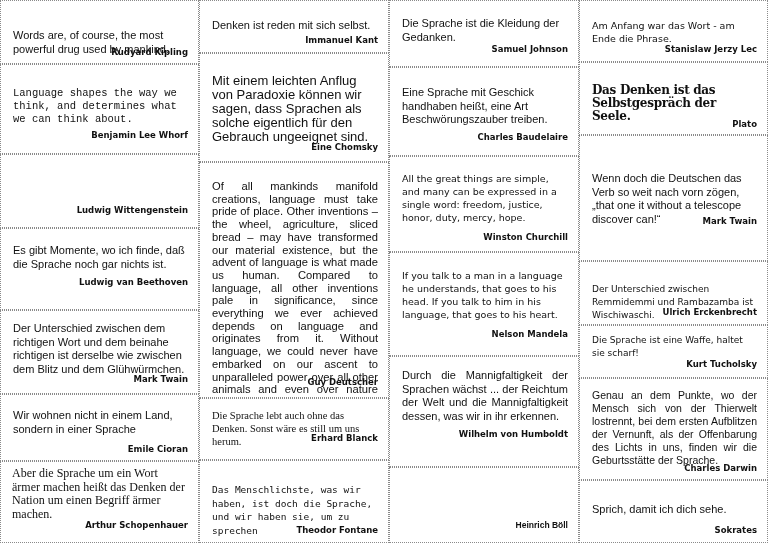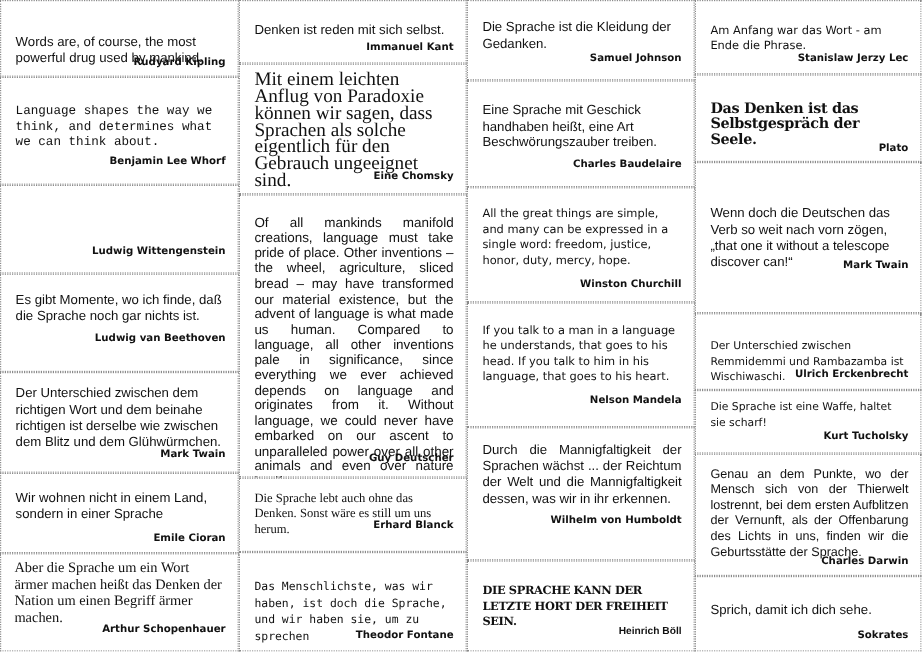--- a/index.html
+++ b/index.html
@@ -52,21 +52,21 @@
     <span class="a" style="top:58px;">Arthur Schopenhauer</span>
   </div>
 </div>
 
 <div class="col" style="left:199px;width:190px;">
   <div class="card" style="top:0;height:53px;">
     <p class="q sans" style="margin-top:12px;">Denken ist reden mit sich selbst.</p>
     <span class="a" style="top:34px;">Immanuel Kant</span>
   </div>
   <div class="card" style="top:53px;height:109px;">
-    <p class="q sans" style="font-size:16px;line-height:14px;font-family:Liberation Serif, serif;">Mit einem leichten Anflug von Paradoxie können wir sagen, dass Sprachen als solche eigentlich für den Gebrauch ungeeignet sind.</p>
+    <p class="q sans" style="margin-top:14px;font-size:13px;line-height:14px;">Mit einem leichten Anflug von Paradoxie können wir sagen, dass Sprachen als solche eigentlich für den Gebrauch ungeeignet sind.</p>
     <span class="a" style="top:88px;">Eine Chomsky</span>
   </div>
   <div class="card" style="top:162px;height:236px;">
     <p class="q sans just" style="margin-top:11px;font-size:11.2px;line-height:12.7px;">Of all mankinds manifold creations, language must take pride of place. Other inventions – the wheel, agriculture, sliced bread – may have transformed our material existence, but the advent of language is what made us human. Compared to language, all other inventions pale in significance, since everything we ever achieved depends on language and originates from it. Without language, we could never have embarked on our ascent to unparalleled power over all other animals and even over nature itself.</p>
     <span class="a" style="top:214px;">Guy Deutscher</span>
   </div>
   <div class="card" style="top:398px;height:62px;">
     <p class="q serif" style="margin-top:4px;font-size:10.5px;line-height:13px;">Die Sprache lebt auch ohne das Denken. Sonst wäre es still um uns herum.</p>
     <span class="a" style="top:34px;padding-left:16px;">Erhard Blanck</span>
   </div>
@@ -91,21 +91,20 @@
   </div>
   <div class="card" style="top:252px;height:104px;">
     <p class="q smallsans" style="margin-top:10px;">If you talk to a man in a language he understands, that goes to his head. If you talk to him in his language, that goes to his heart.</p>
     <span class="a" style="top:76px;">Nelson Mandela</span>
   </div>
   <div class="card" style="top:356px;height:111px;">
     <p class="q sans just" style="margin-top:6px;">Durch die Mannigfaltigkeit der Sprachen wächst ... der Reichtum der Welt und die Mannigfaltigkeit dessen, was wir in ihr erkennen.</p>
     <span class="a" style="top:72px;">Wilhelm von Humboldt</span>
   </div>
   <div class="card" style="top:467px;height:76px;">
-    <p class="q impact" style="margin-top:12px;">DIE SPRACHE KANN DER LETZTE HORT DER FREIHEIT SEIN.</p>
     <span class="a" style="top:52px;font-family:'Liberation Sans',sans-serif;">Heinrich Böll</span>
   </div>
 </div>
 
 <div class="col" style="left:579px;width:189px;">
   <div class="card" style="top:0;height:62px;">
     <p class="q smallsans" style="margin-top:12px;">Am Anfang war das Wort - am Ende die Phrase.</p>
     <span class="a" style="top:43px;">Stanislaw Jerzy Lec</span>
   </div>
   <div class="card" style="top:62px;height:73px;">

